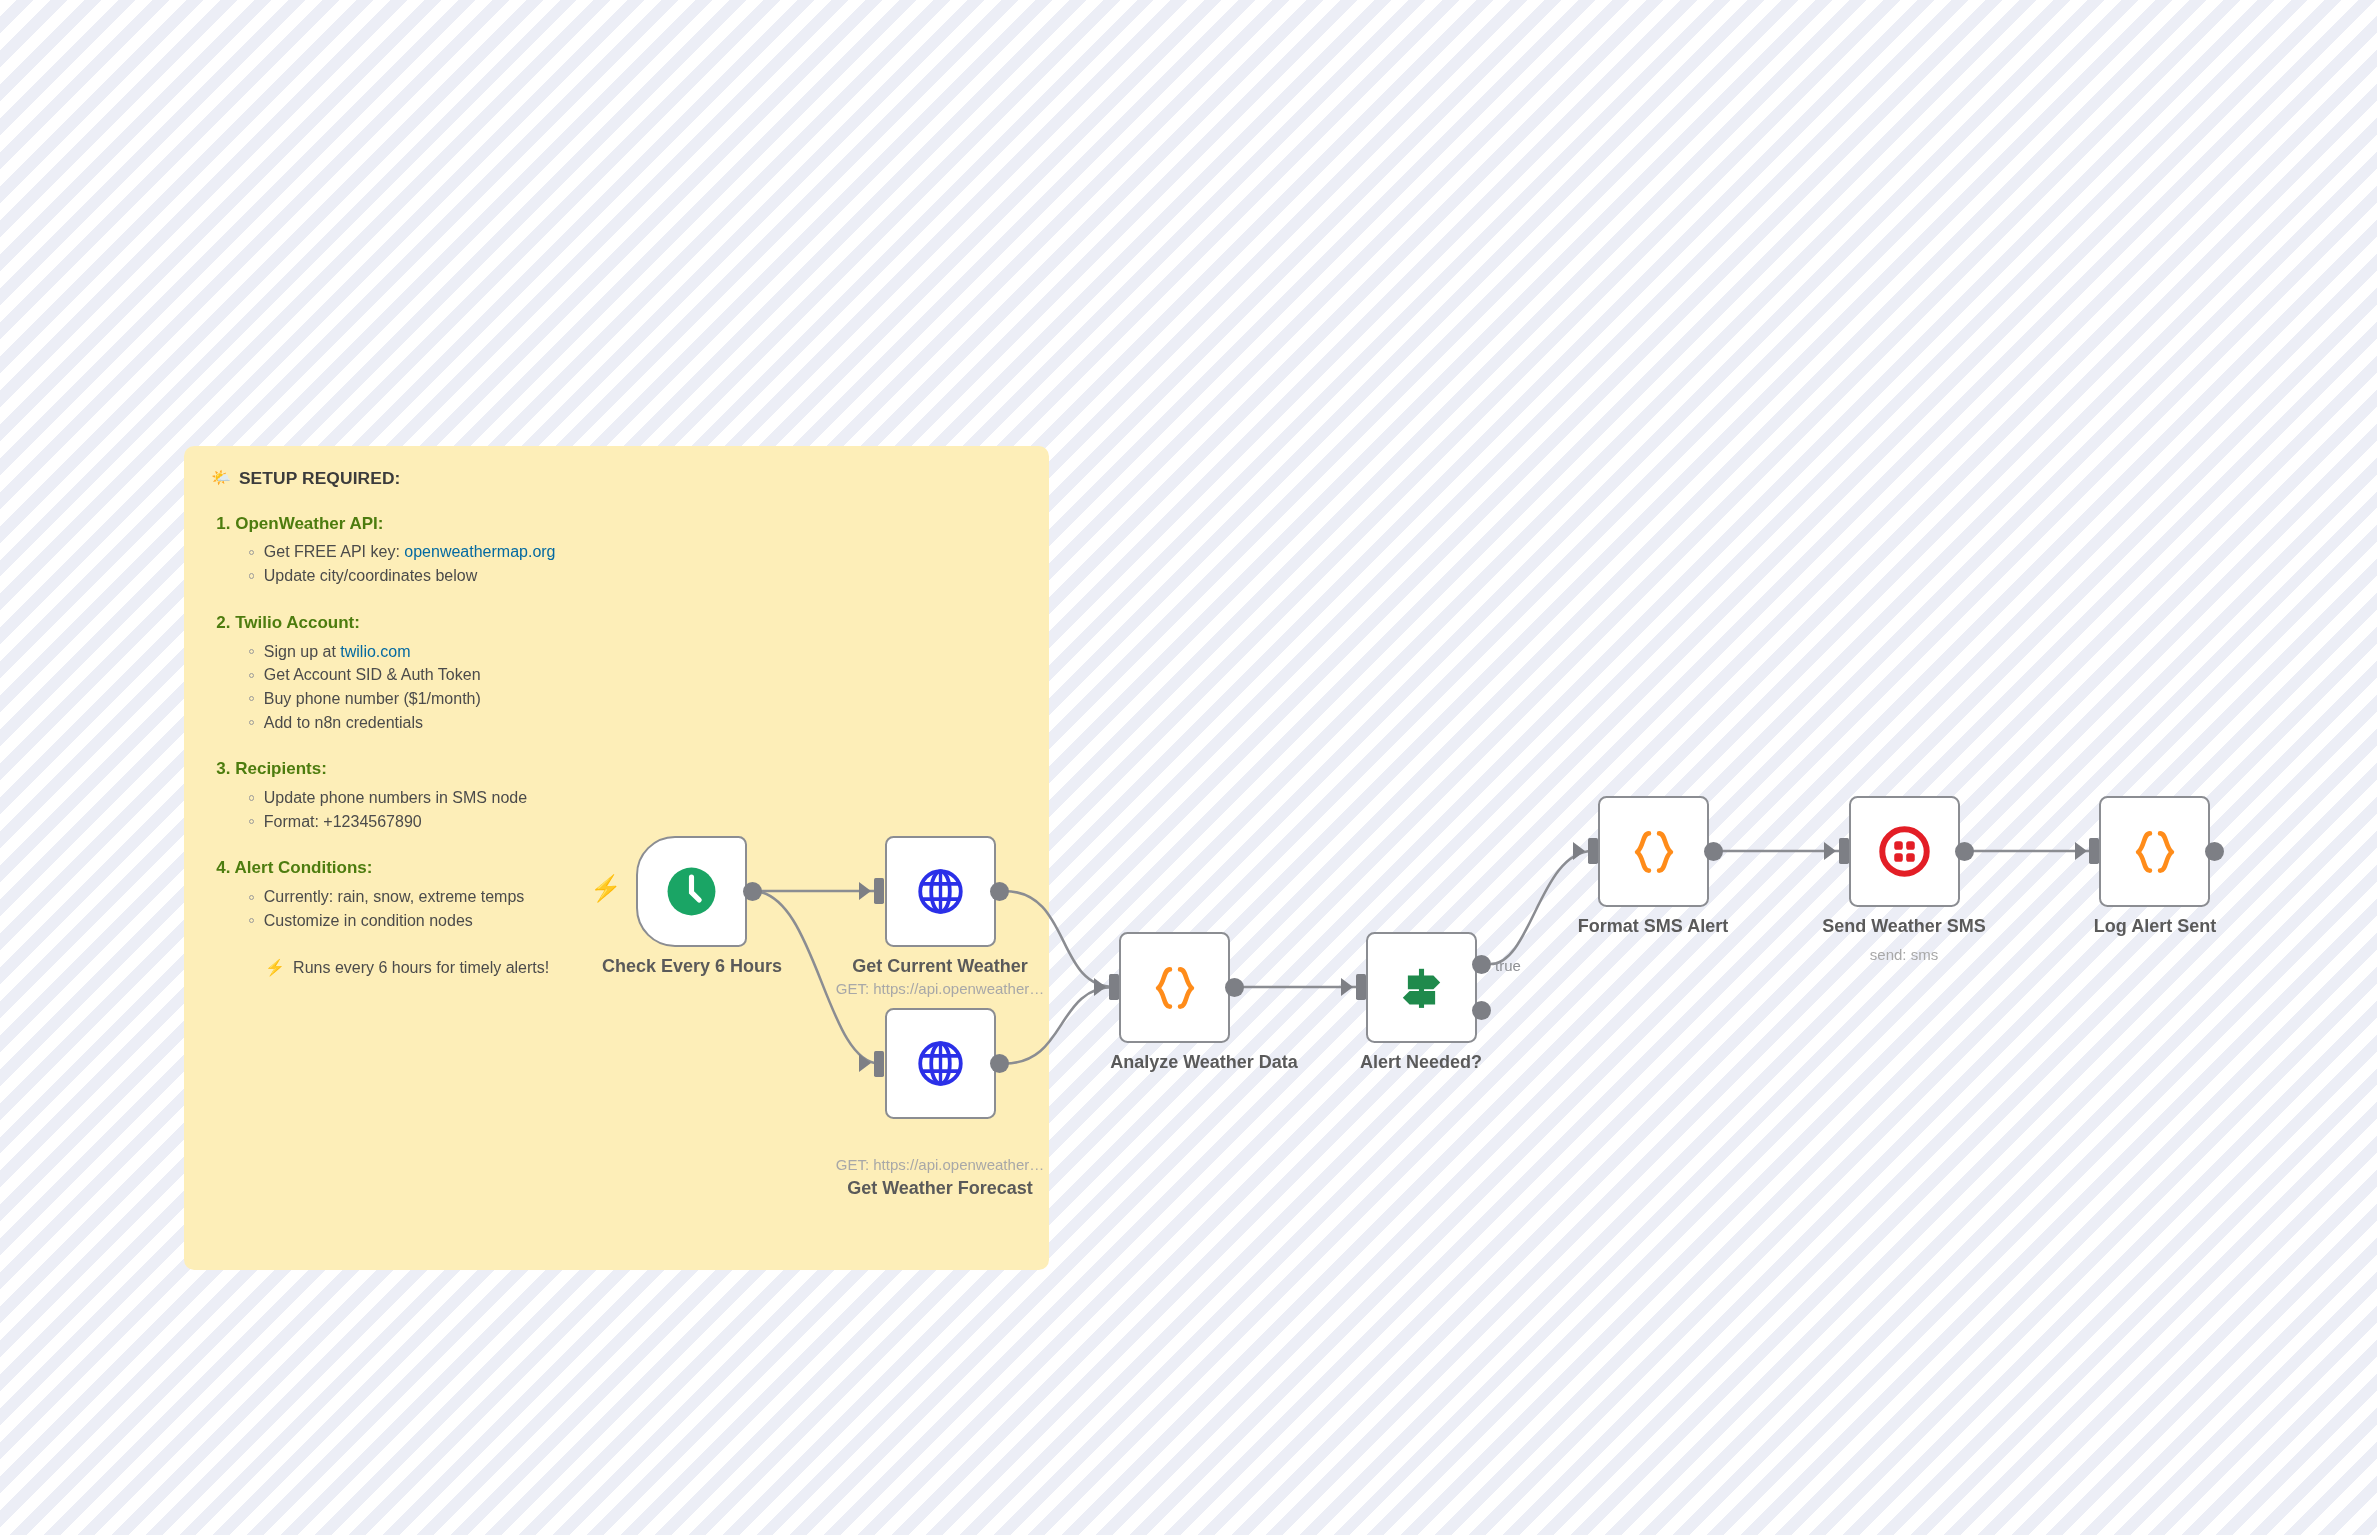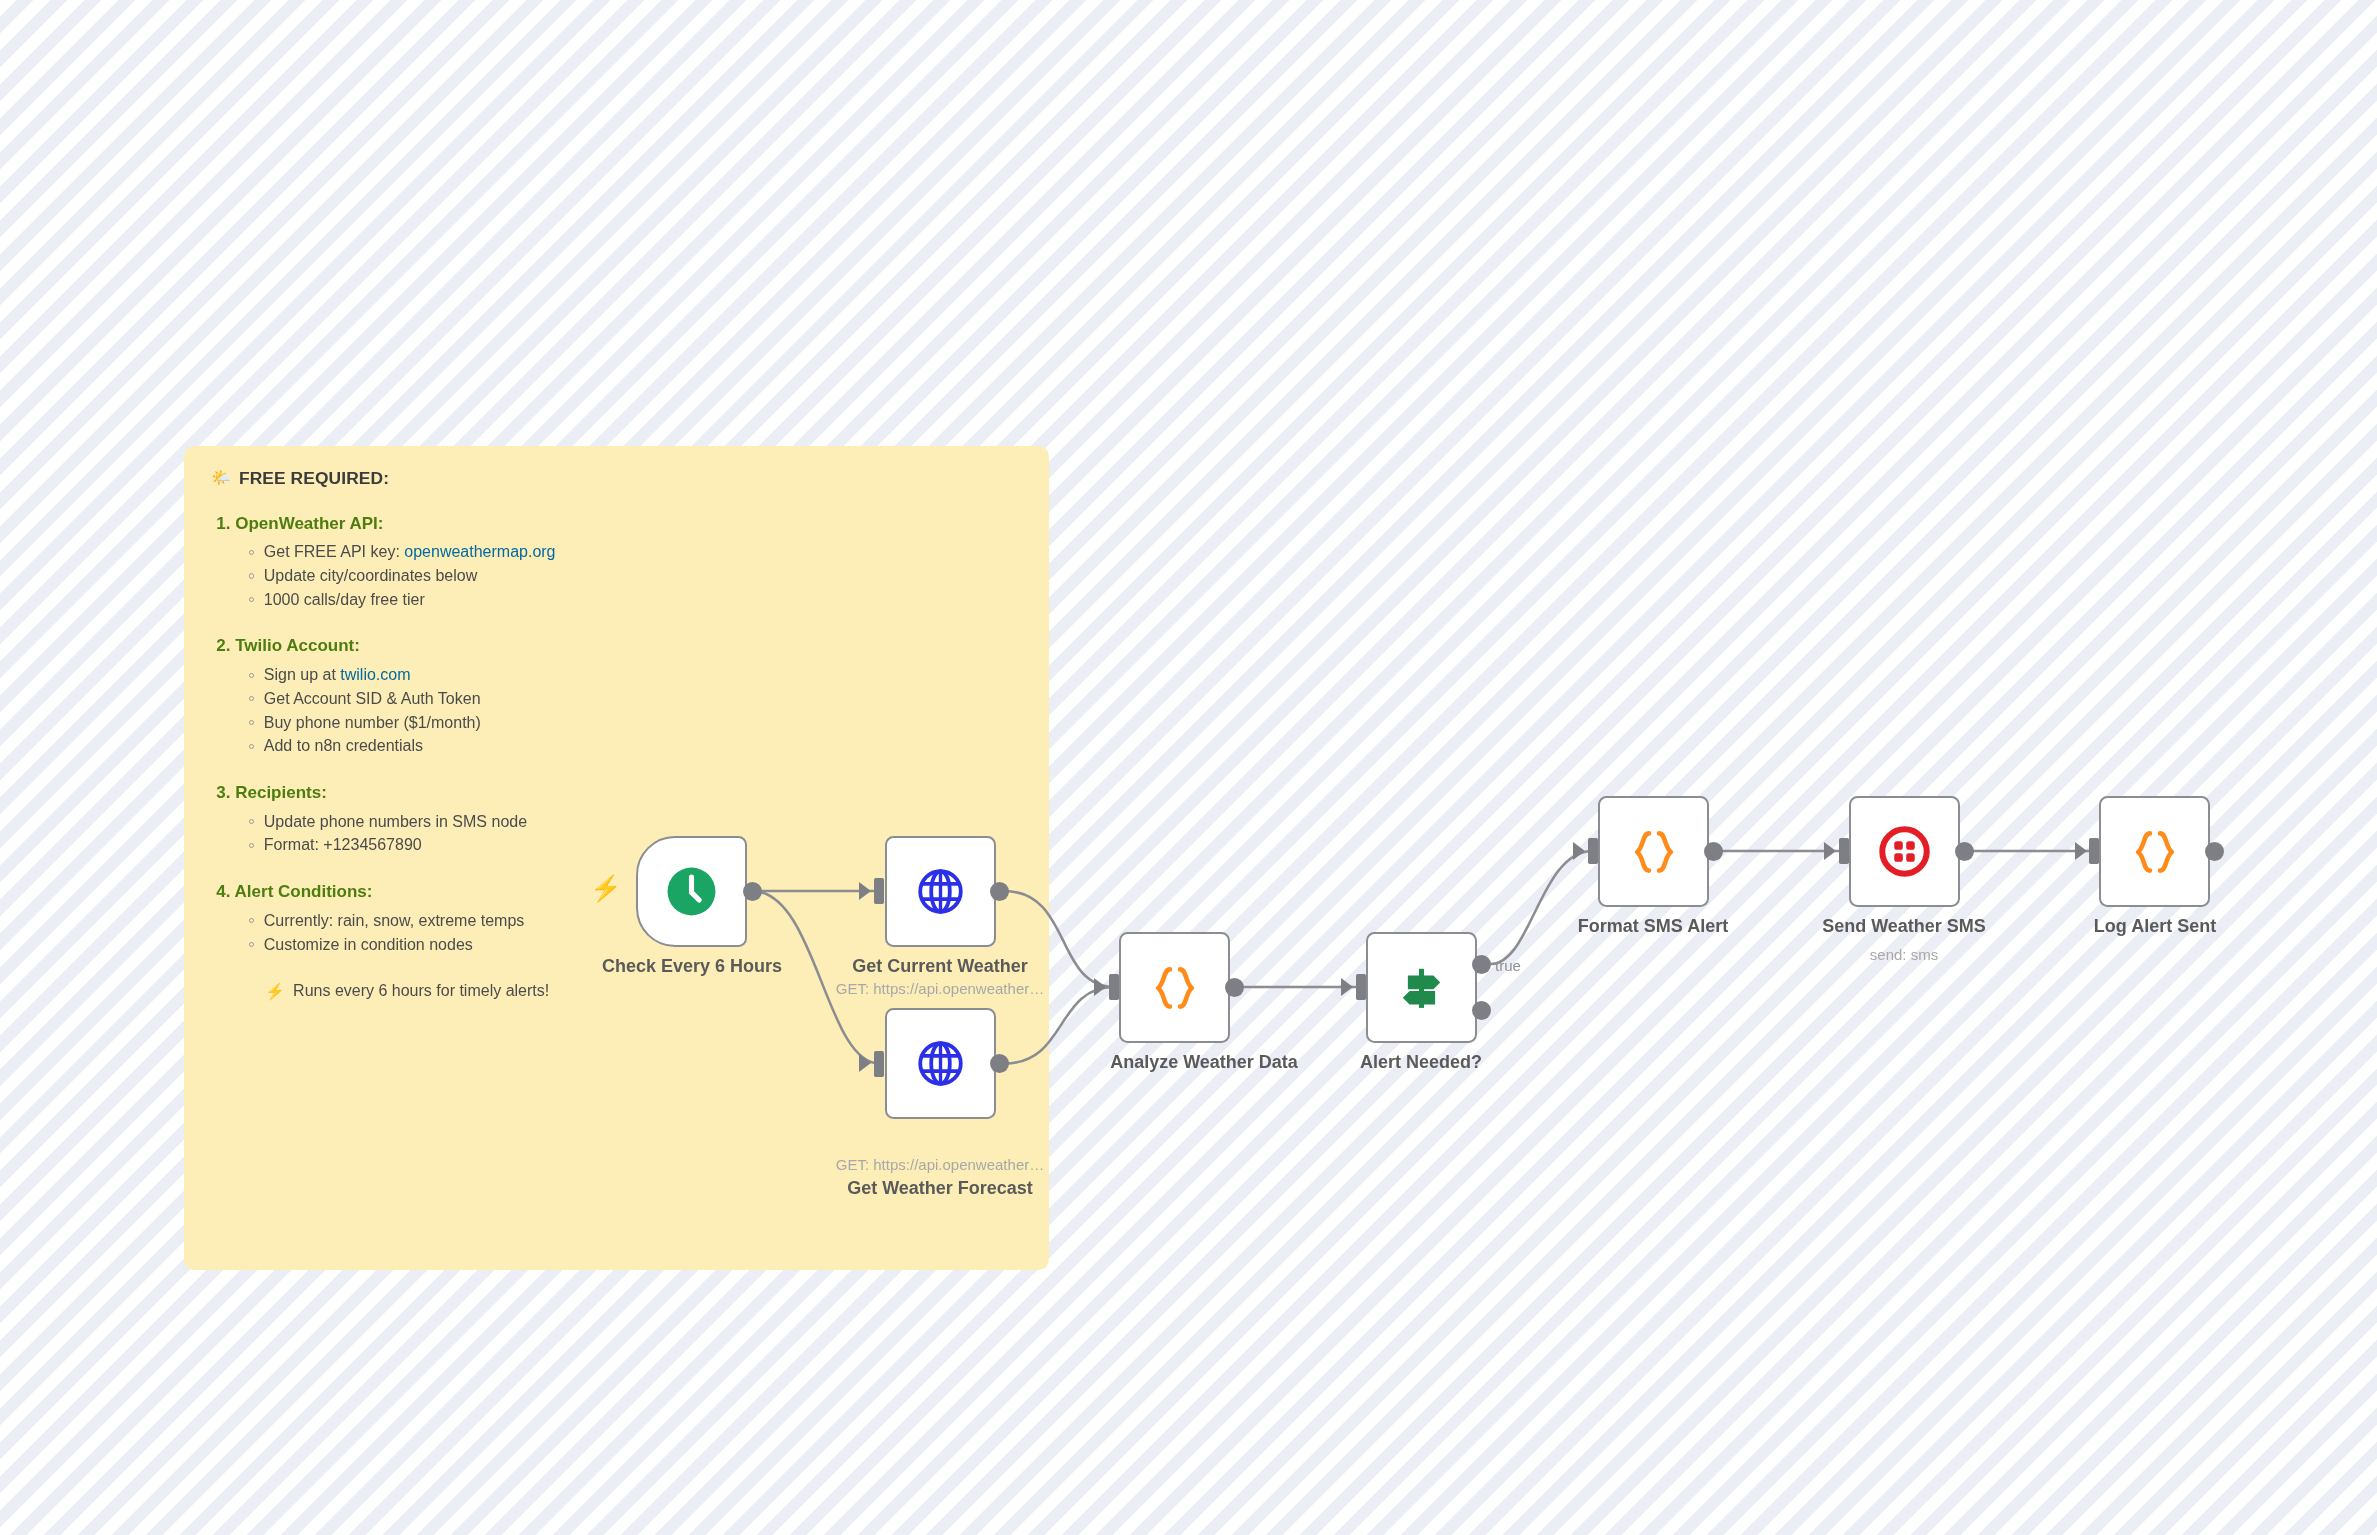--- a/index.html
+++ b/index.html
@@ -173,29 +173,28 @@
   }
 </style>
 </head>
 <body>
 
 <div id="canvas">
 
   <div id="sticky">
     <div class="st-title">
       <span class="emoji">🌤️</span>
-      <span>FREE REQUIRED:</span>
+      <span>SETUP REQUIRED:</span>
     </div>
 
     <div class="sect">
       <div class="sect-h">1. OpenWeather API:</div>
       <ul>
         <li><span>Get FREE API key: </span><span class="link">openweathermap.org</span></li>
         <li><span>Update city/coordinates below</span></li>
-        <li><span>1000 calls/day free tier</span></li>
       </ul>
     </div>
 
     <div class="sect">
       <div class="sect-h">2. Twilio Account:</div>
       <ul>
         <li><span>Sign up at </span><span class="link">twilio.com</span></li>
         <li><span>Get Account SID &amp; Auth Token</span></li>
         <li><span>Buy phone number ($1/month)</span></li>
         <li><span>Add to n8n credentials</span></li>

